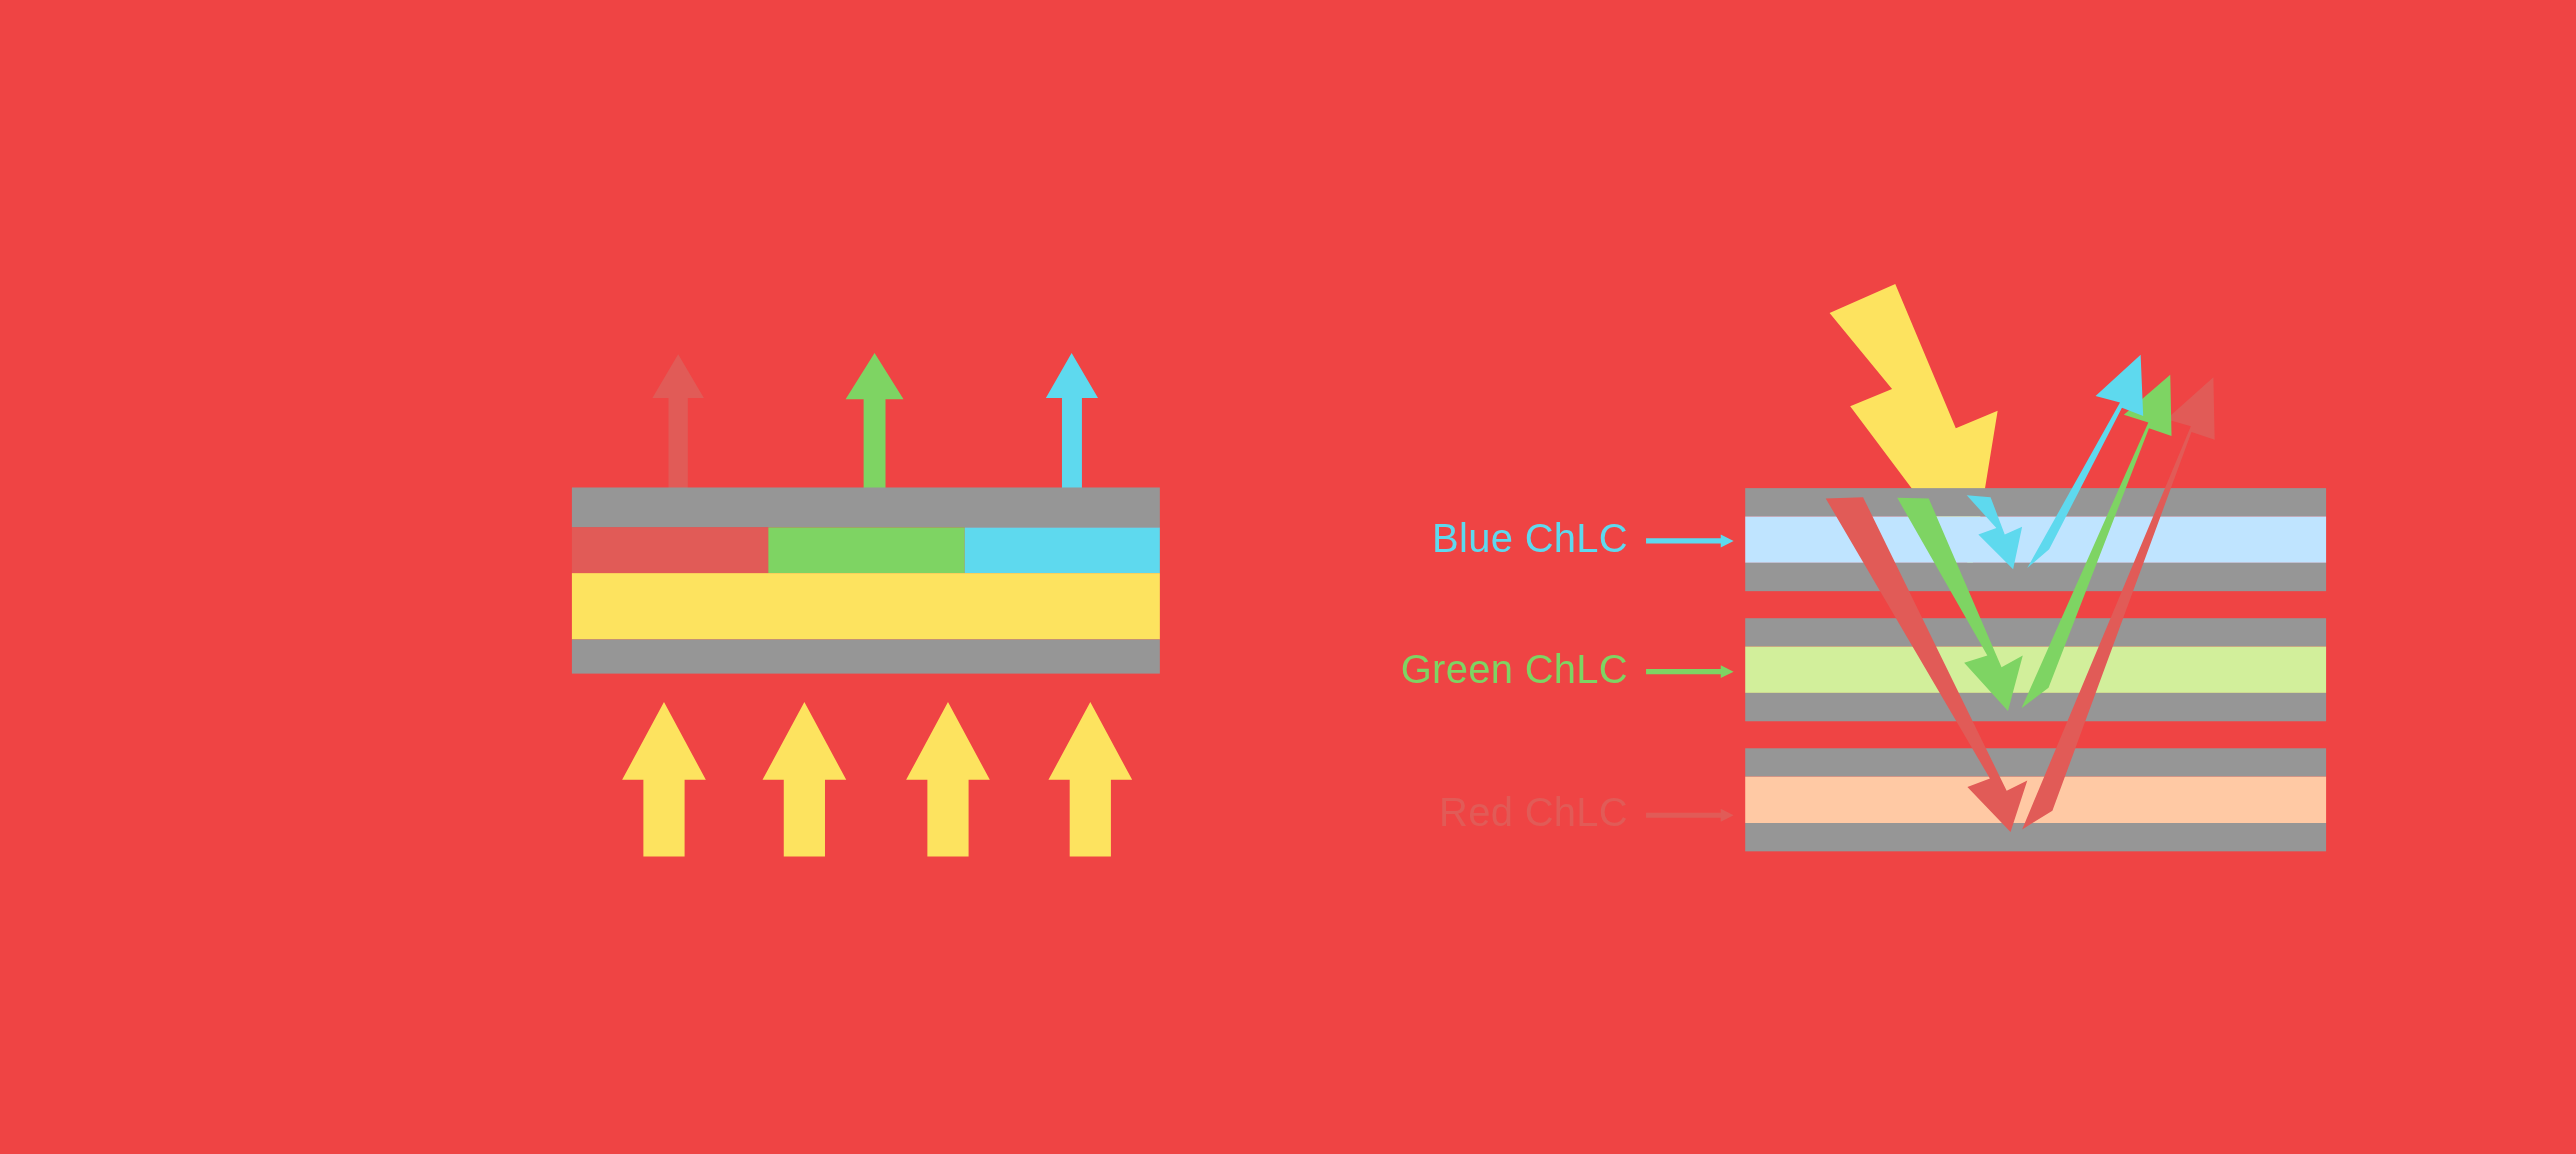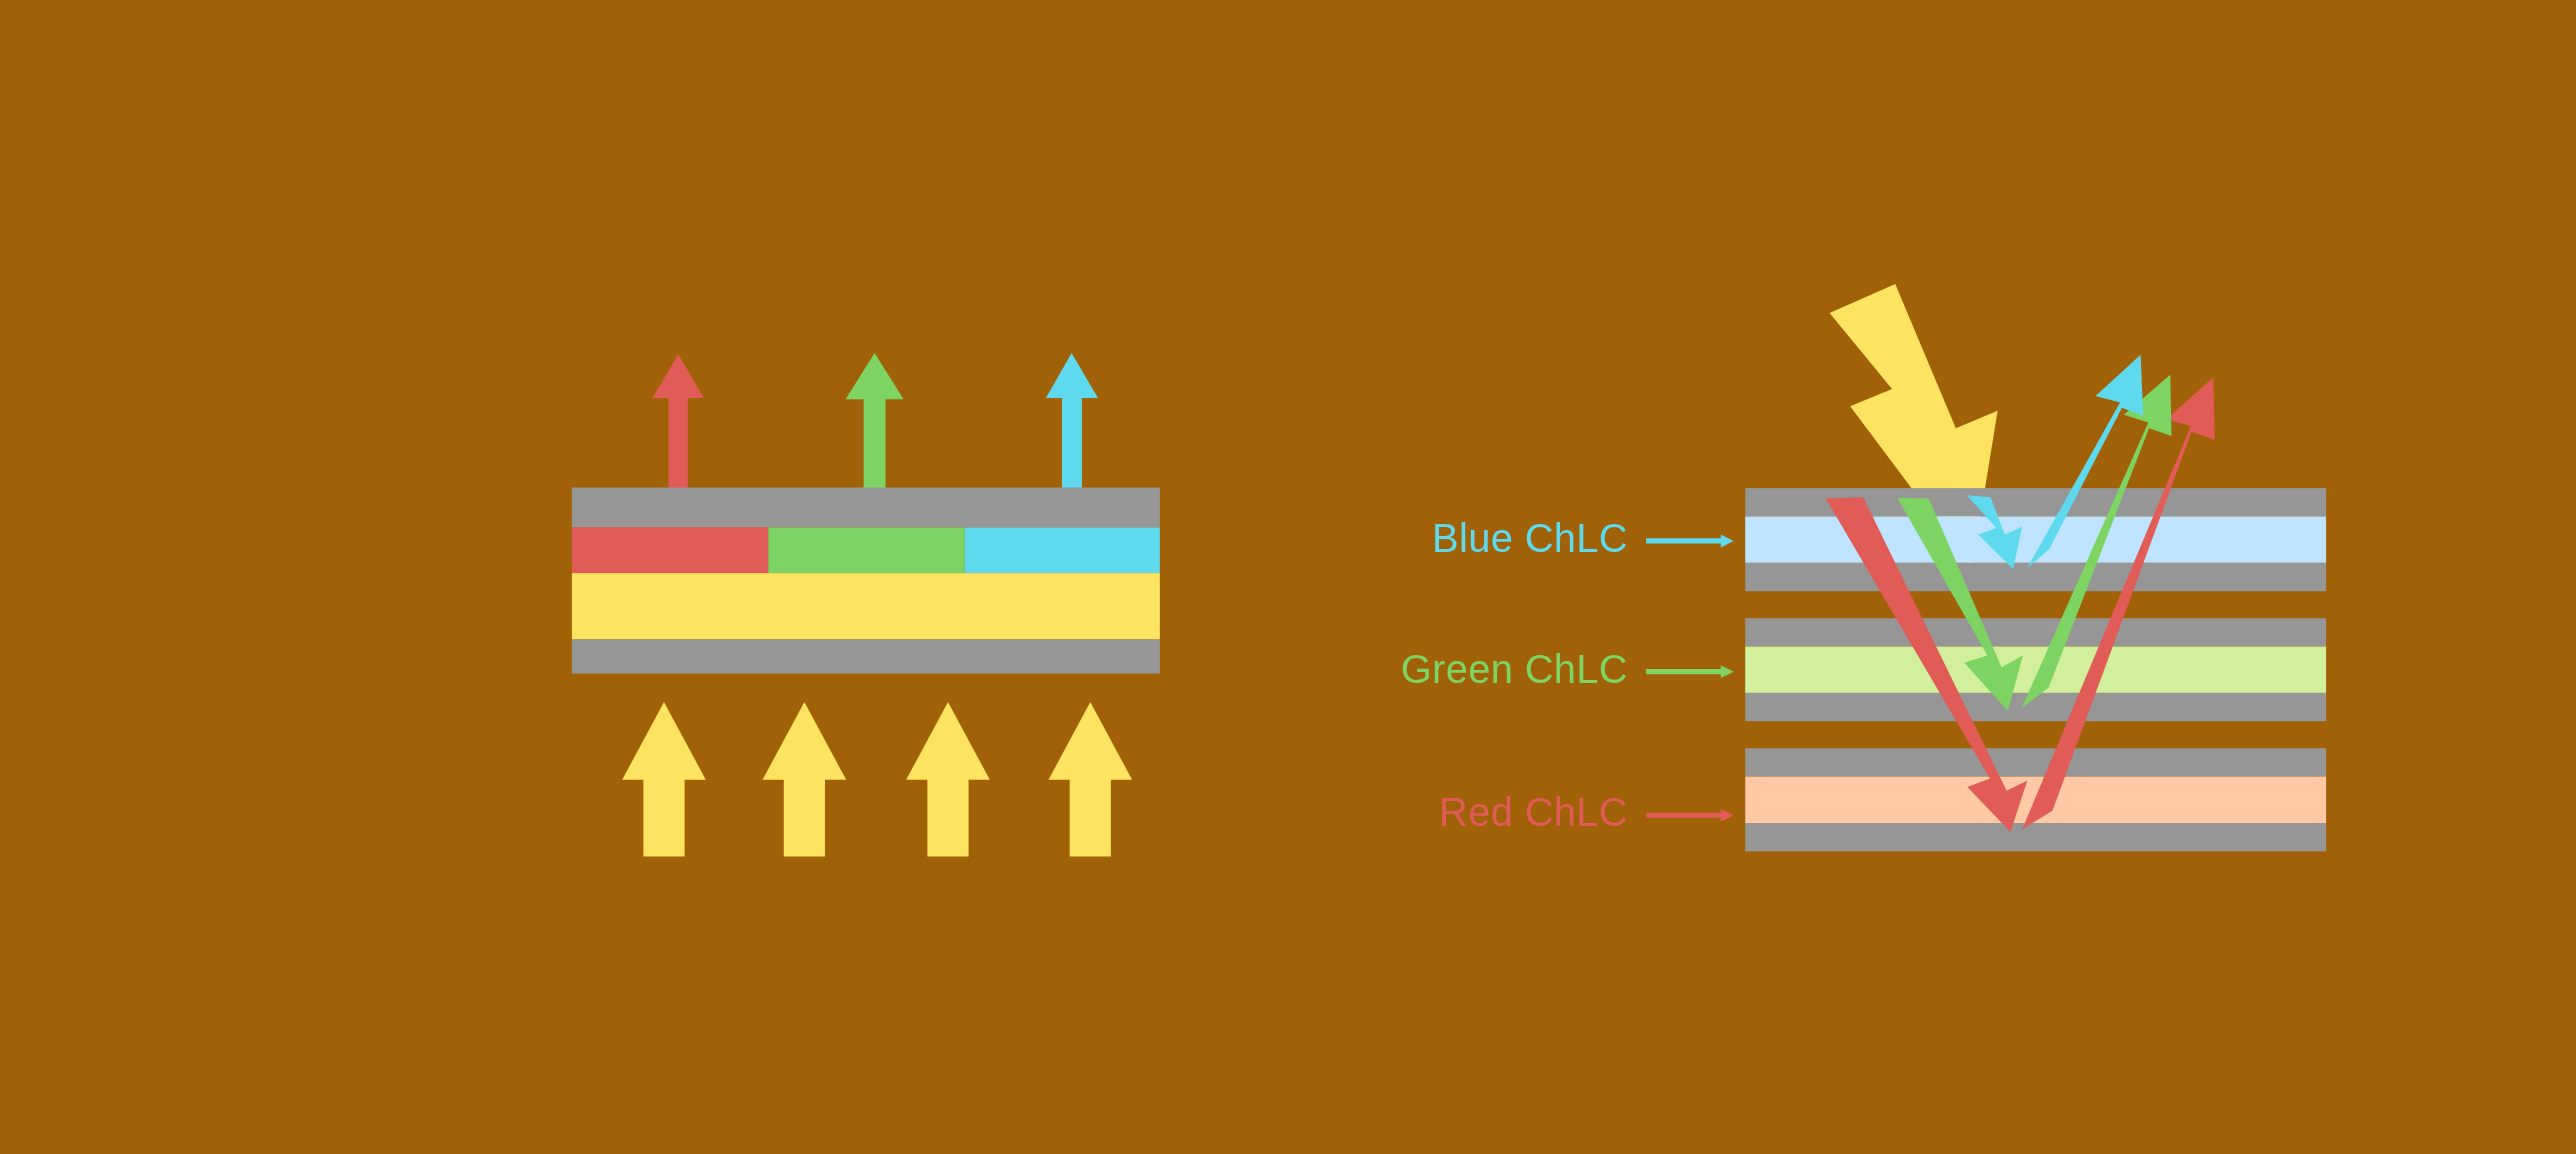--- a/index.html
+++ b/index.html
@@ -7,21 +7,21 @@
     padding: 0;
     background: #ffffff;
   }
   body {
     font-family: "Liberation Sans", sans-serif;
   }
   #canvas {
     position: relative;
     width: 2576px;
     height: 1154px;
-    background: #a16207;
+    background: #ef4444;
     overflow: hidden;
   }
   #canvas > svg {
     position: absolute;
     top: 0;
     left: 0;
     width: 2576px;
     height: 1154px;
     display: block;
   }

